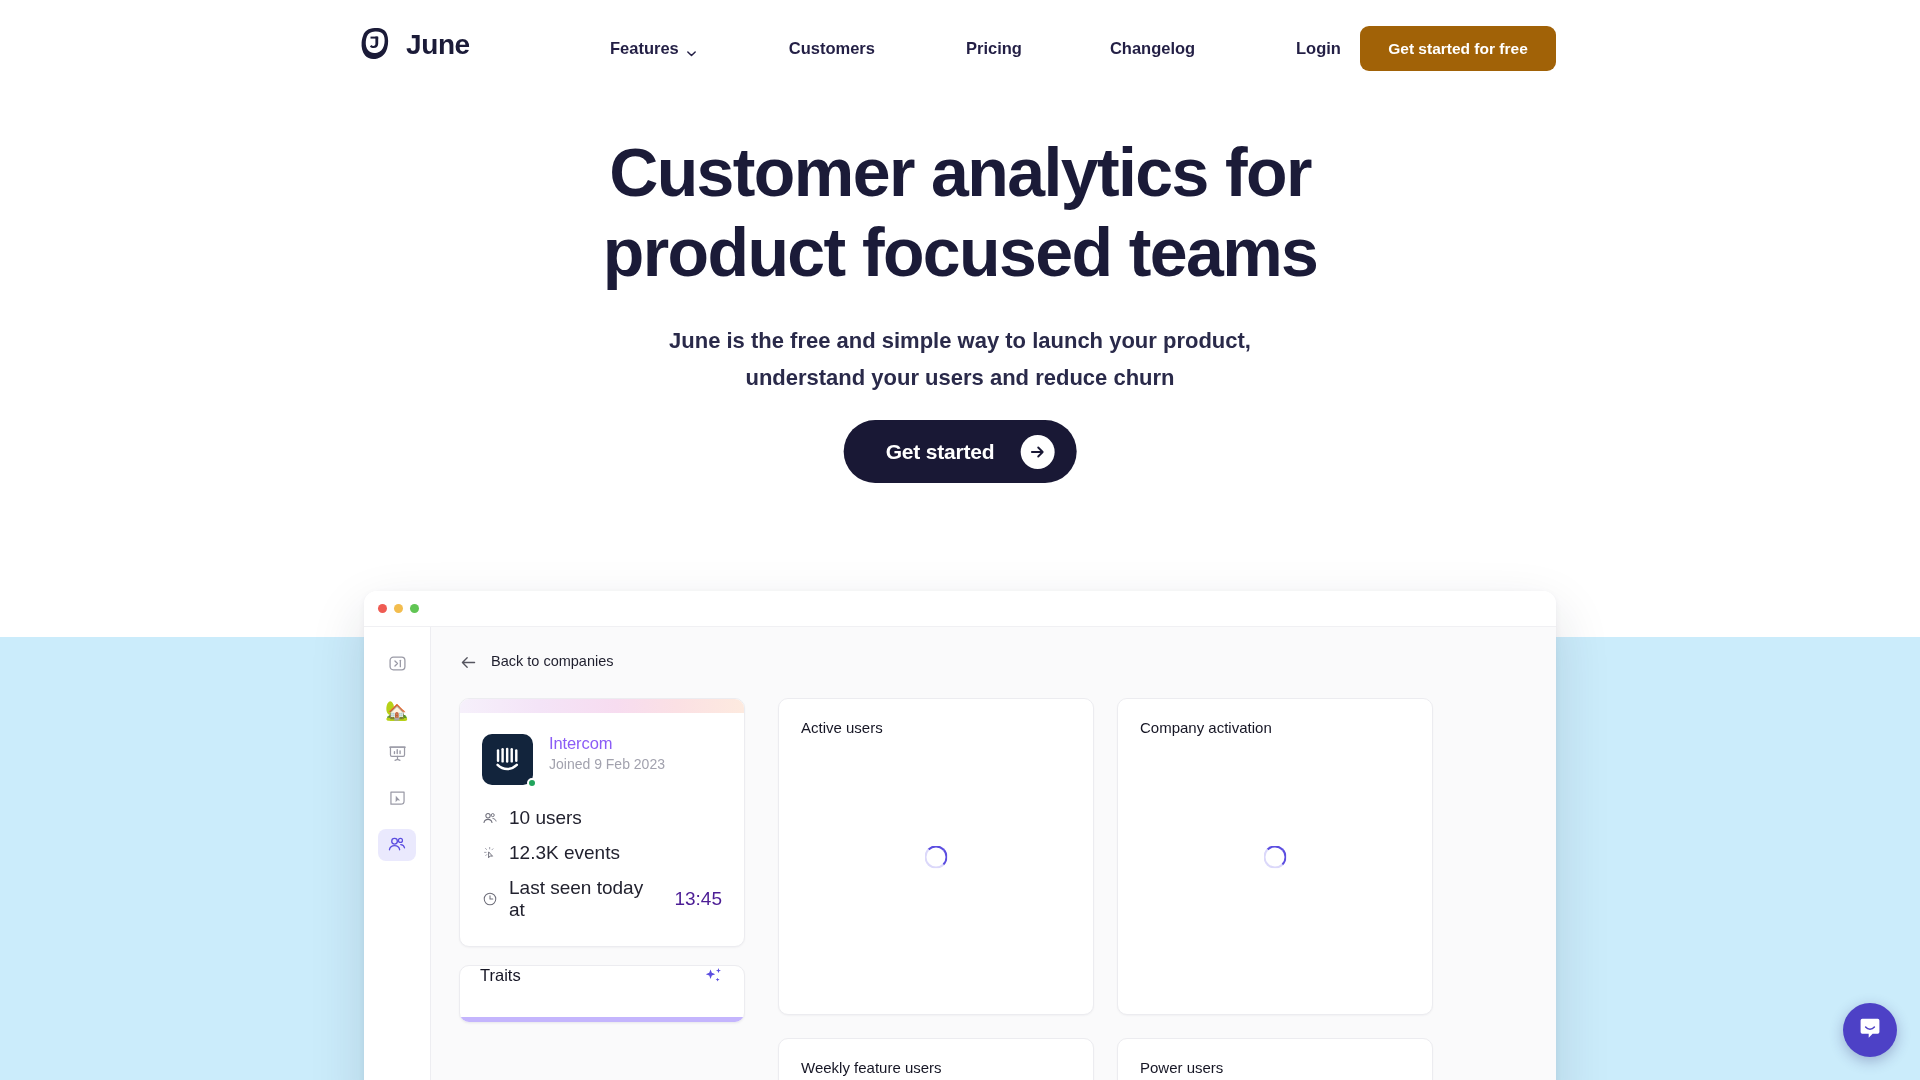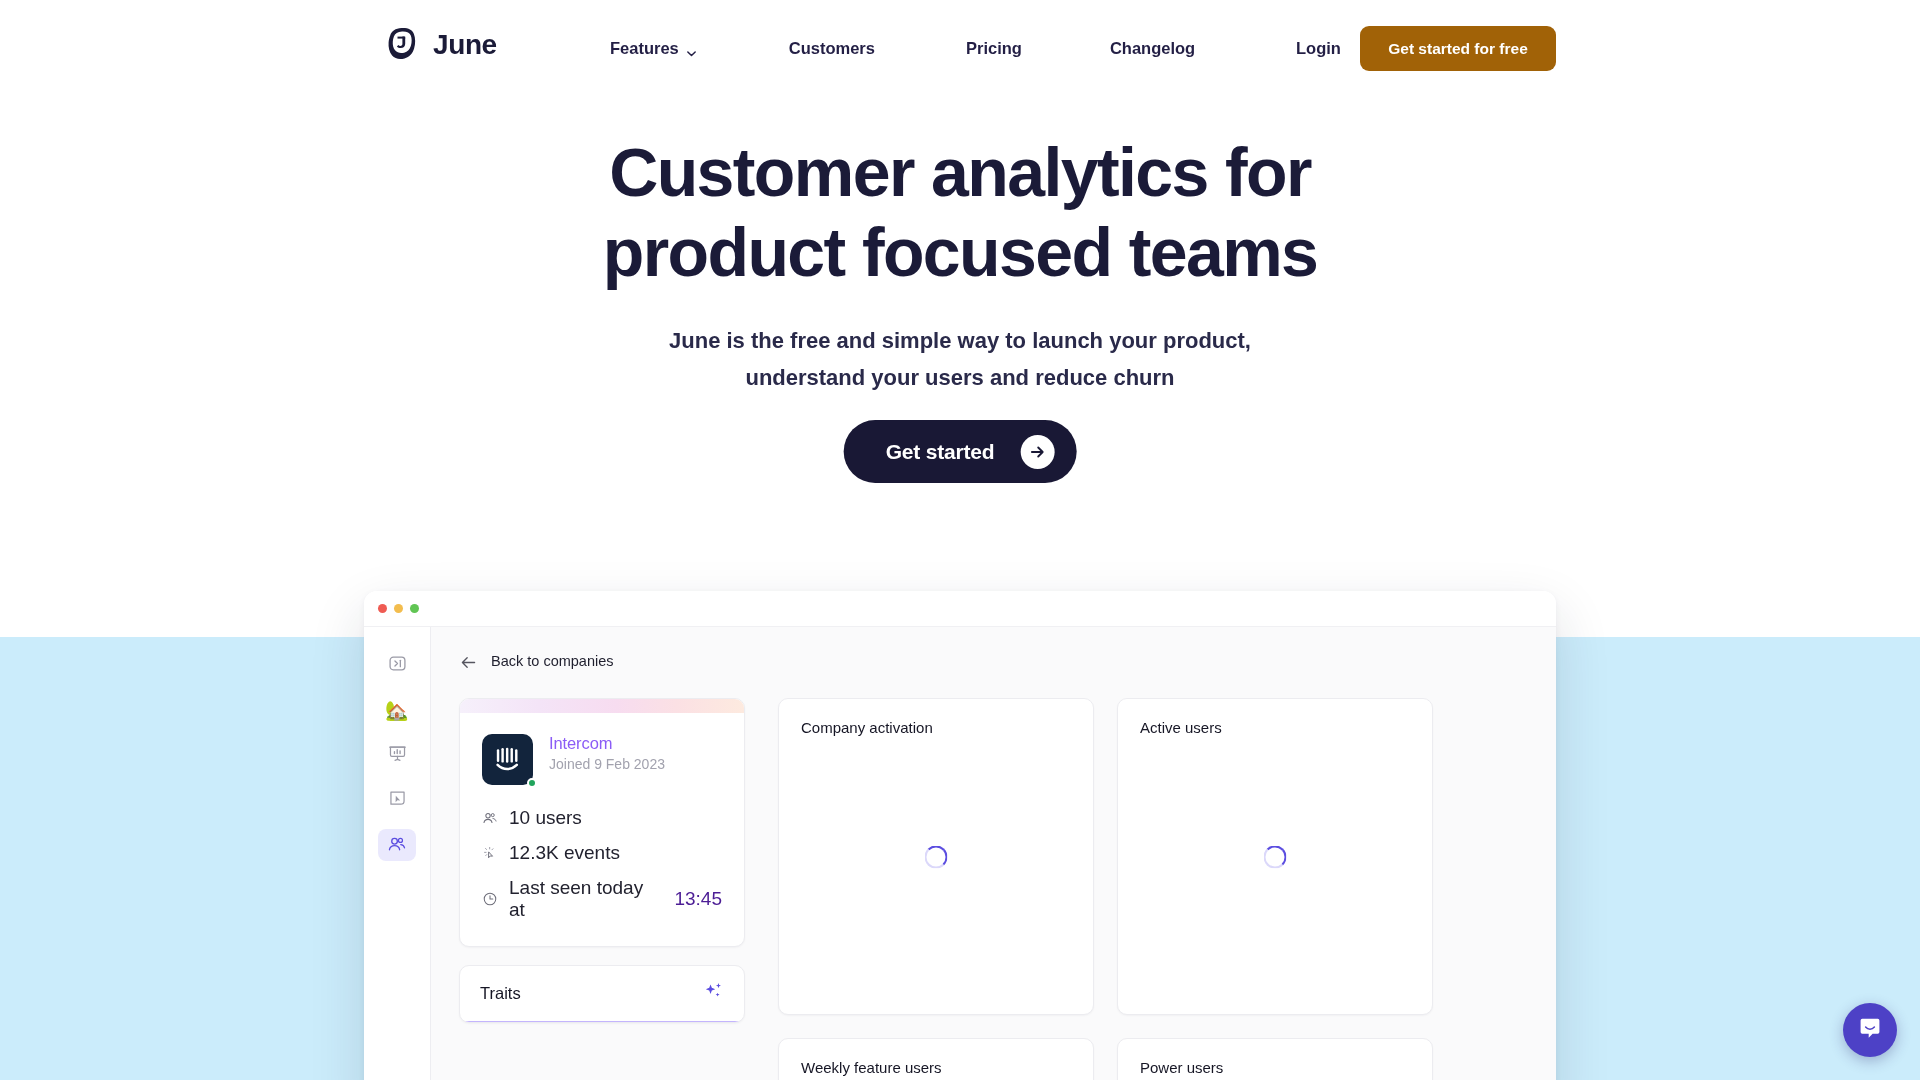--- a/index.html
+++ b/index.html
@@ -15,21 +15,21 @@
   
   .bg-white{ position:absolute; left:0; top:0; width:1920px; height:637px; background:#ffffff; }
   .bg-blue { position:absolute; left:0; top:637px; width:1920px; height:443px; background:#CBECFB; }
 
   
   .nav{
     position:absolute; left:0; top:0; width:1920px; height:96px;
     display:flex; align-items:center; z-index:30;
   }
   .nav-logo{
-    position:absolute; left:383px; top:26px;
+    position:absolute; left:356px; top:26px;
     display:flex; align-items:center; gap:12px;
     text-decoration:none; color:#191836;
   }
   .logo-mark{
     width:38px; height:38px; position:relative;
   }
   .logo-mark svg{ display:block; }
   .logo-word{
     font-size:28px; font-weight:700; letter-spacing:-0.4px; color:#1B1B38;
   }
@@ -166,22 +166,22 @@
   .co-name{ font-size:16.5px; font-weight:400; color:#8b5cf6; letter-spacing:-0.1px; }
   .co-joined{ font-size:14px; color:#A2A2AE; margin-top:3px; }
   .co-stats{ margin-top:22px; display:flex; flex-direction:column; gap:13px; }
   .co-stat{ display:flex; align-items:center; gap:11px; font-size:19px; color:#22222F; }
   .co-stat .ico{ width:16px; height:16px; flex:0 0 auto; display:flex; align-items:center; justify-content:center; }
   .accent-time{ color:#4c1d95; }
 
   
   .traits-card{ }
   .traits-head{
-    height:56px; padding:0 20px; display:flex; align-items:center;
-    justify-content:space-between; border-bottom:1px solid #c4b5fd;
+    height:56px; padding:0 20px; display:flex; 
+    justify-content:space-between; border-bottom:5px solid #c4b5fd;
   }
   .traits-title{ font-size:16.5px; color:#161625; }
 
   
   .metric{
     background:#ffffff; border:1px solid #ECECF0; border-radius:10px;
     box-shadow:0 1px 2px rgba(25,28,50,.04);
     width:316px; height:317px; padding:20px 22px;
     position:relative; flex:0 0 auto;
   }
@@ -404,26 +404,26 @@
                   <path d="M15.3 12.2l.56 1.5 1.5.56-1.5.56-.56 1.5-.56-1.5-1.5-.56 1.5-.56.56-1.5Z" fill="#5B4DE0"></path>
                 </svg>
               </span>
             </div>
           </div>
         </div>
 
         <div class="col-right">
 
           <div class="metric">
+            <div class="metric-title">Active users</div>
+            <div class="spinner"></div>
+          </div>
+
+          <div class="metric">
             <div class="metric-title">Company activation</div>
-            <div class="spinner"></div>
-          </div>
-
-          <div class="metric">
-            <div class="metric-title">Active users</div>
             <div class="spinner"></div>
           </div>
 
           <div class="metric short">
             <div class="metric-title">Weekly feature users</div>
           </div>
 
           <div class="metric short">
             <div class="metric-title">Power users</div>
           </div>

